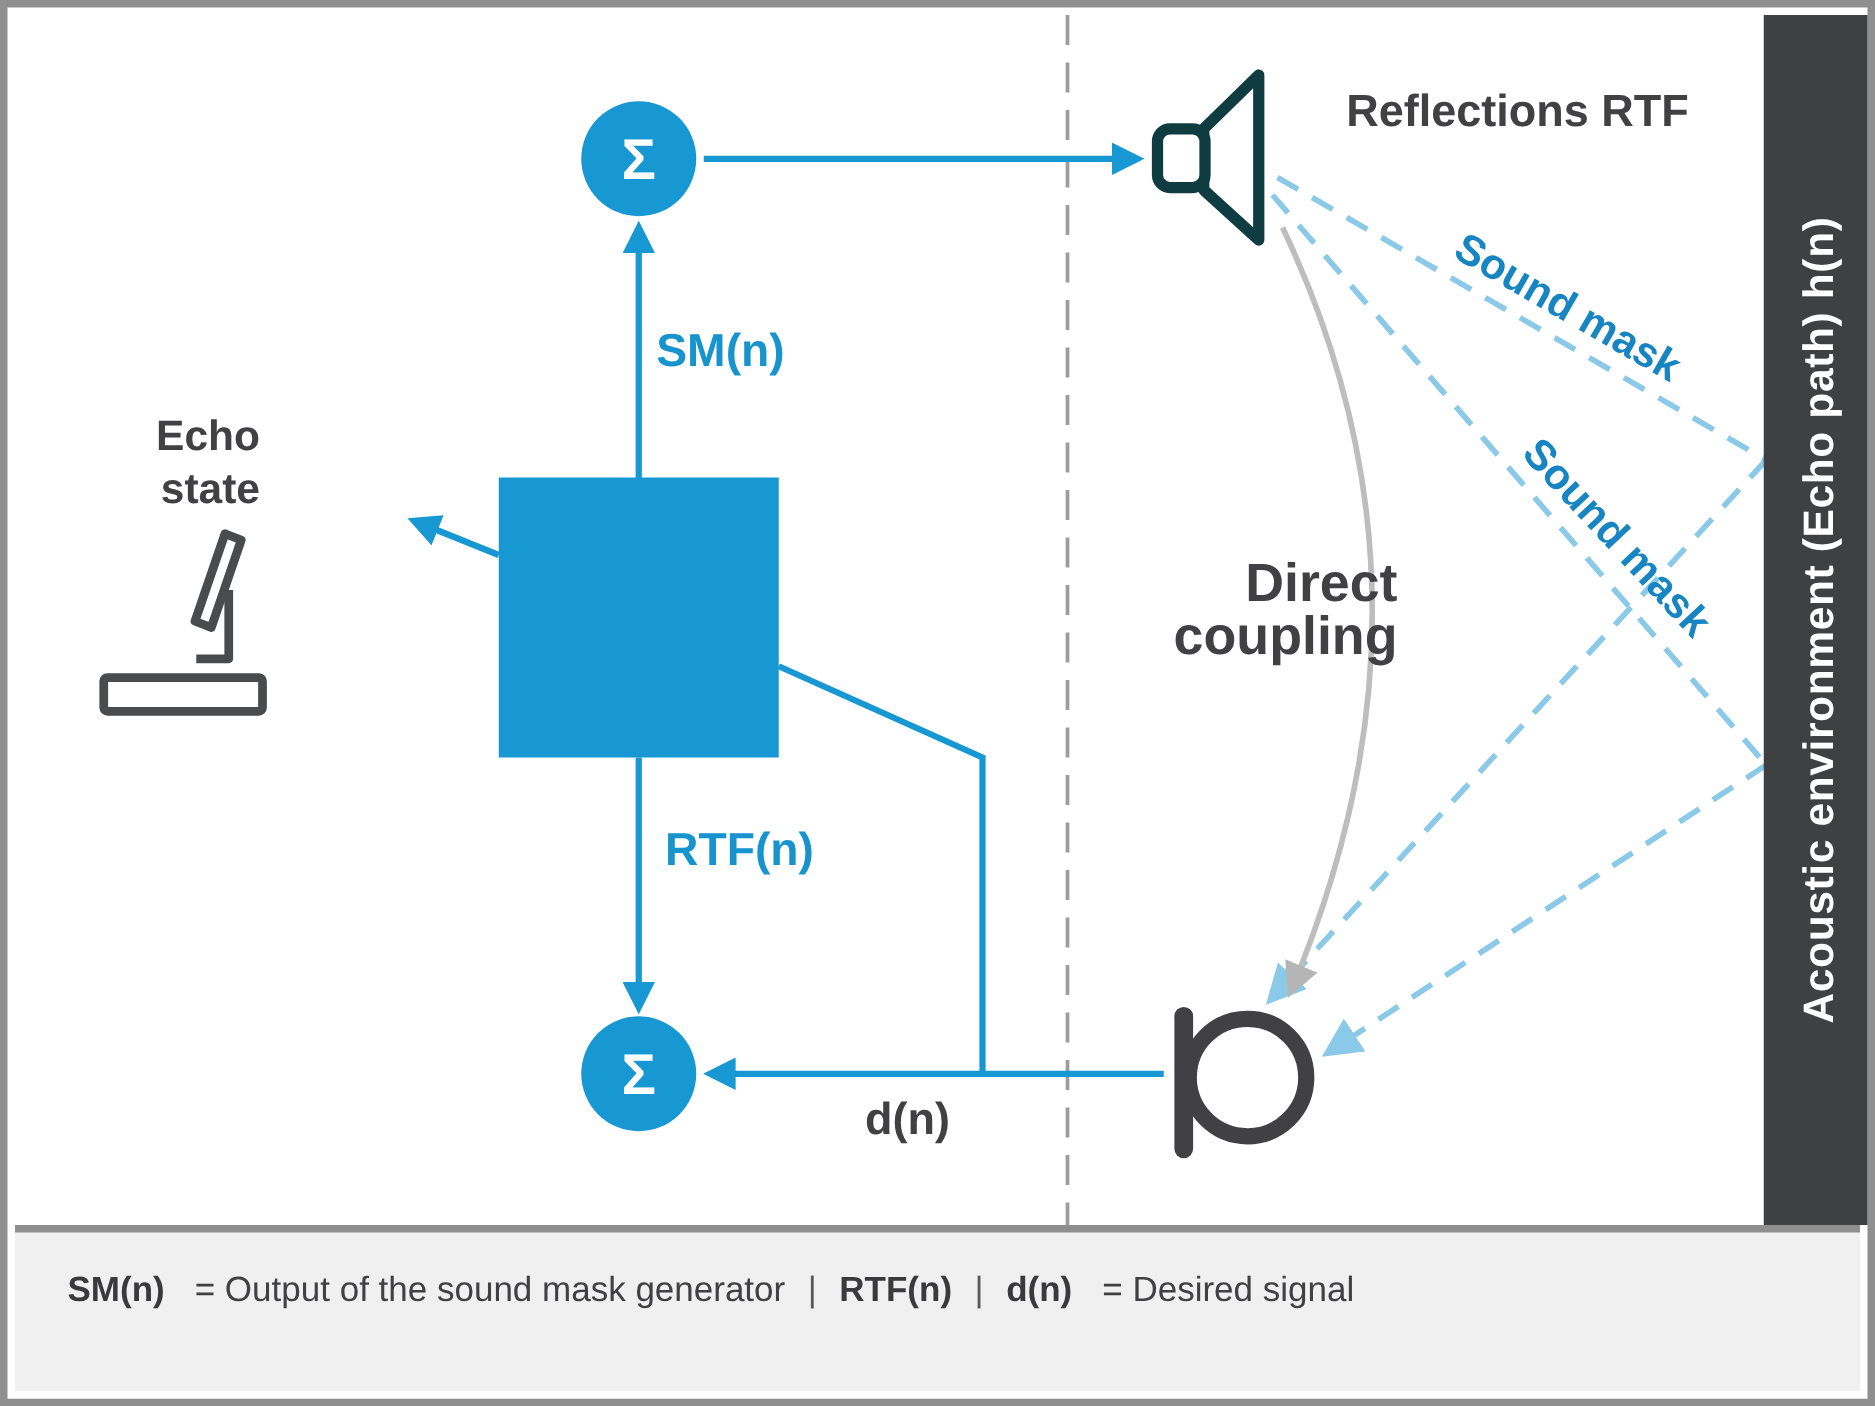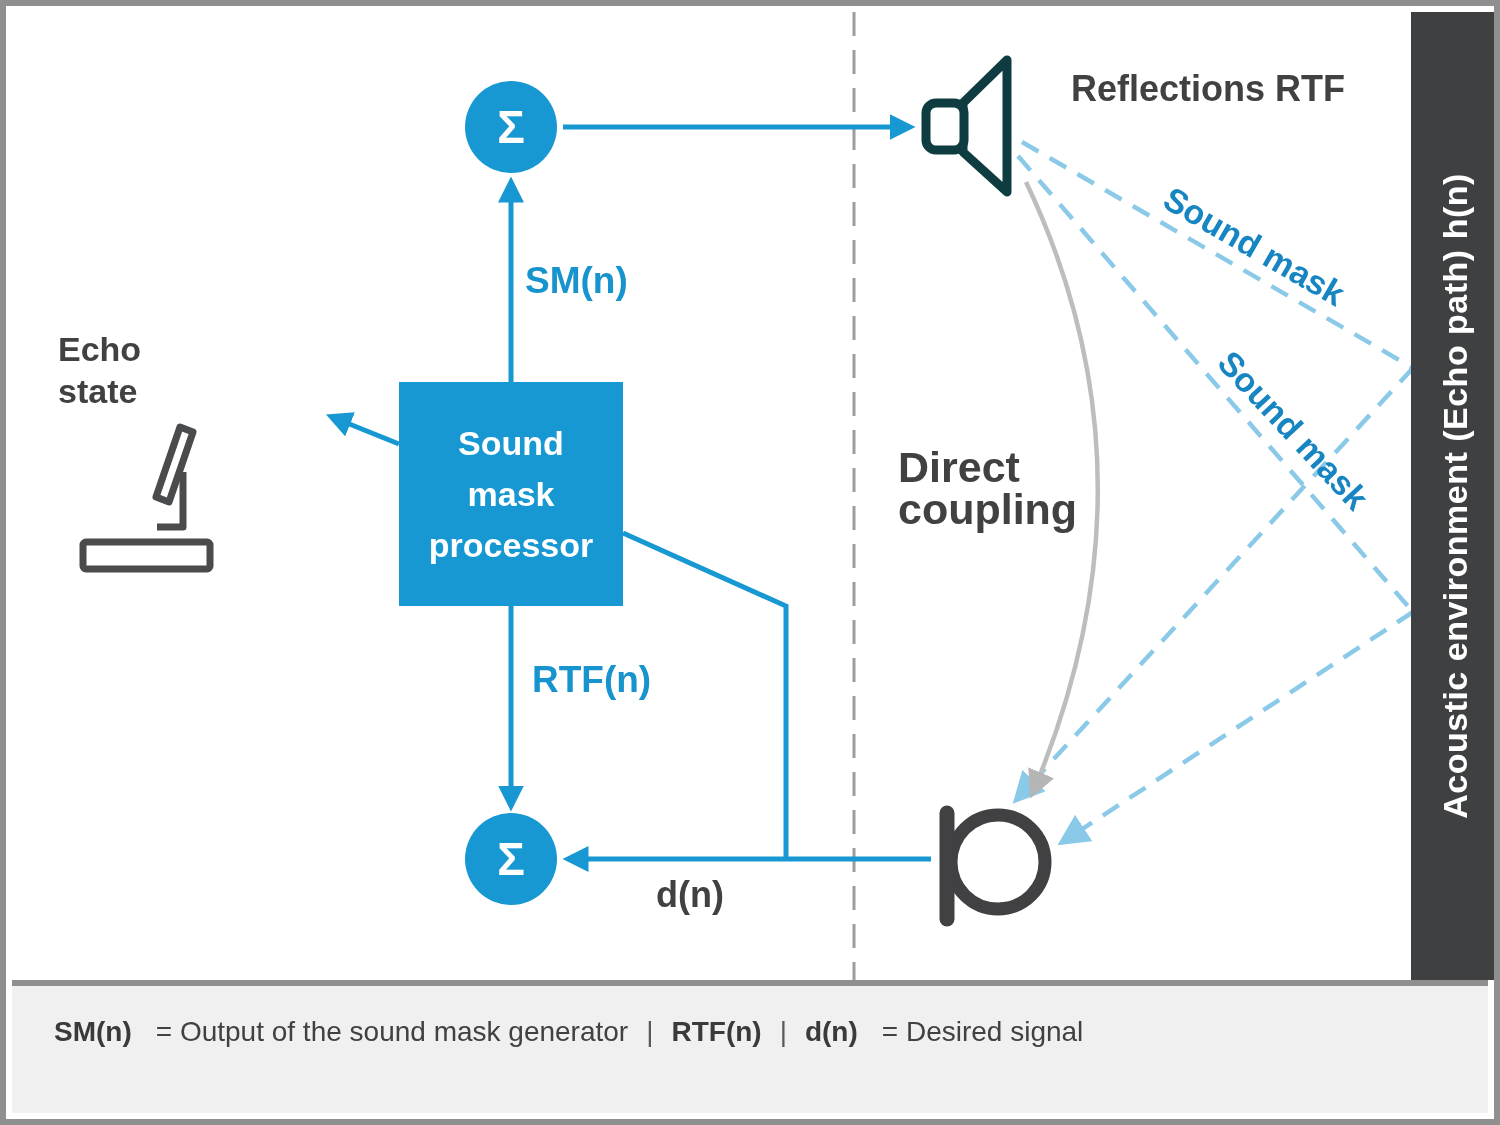--- a/index.html
+++ b/index.html
@@ -2,21 +2,21 @@
 <html><head>
 <meta charset="utf-8">
 <style>
   html,body { margin:0; padding:0; background:#ffffff; font-family:"Liberation Sans", sans-serif; }
   .frame {
     position:relative; width:1500px; height:1125px; box-sizing:border-box;
     background:#ffffff; border:6px solid #8f8f8f; overflow:hidden;
   }
   .layer { position:absolute; left:0; top:0; }
   .lbl { position:absolute; font-weight:bold; white-space:pre-line; }
-  .lbl.center { text-align:left; }
+  .lbl.center { text-align:right; }
   .dark { color:#414042; }
   .sig  { color:#1794cd; font-size:37px; }
   .sum-node {
     position:absolute; width:100px; height:100px; display:flex;
     align-items:center; justify-content:center;
     color:#ffffff; font-size:46px; font-weight:bold;
   }
   .proc-label {
     position:absolute; left:393px; top:376px; width:224px; height:224px;
     display:flex; align-items:center; justify-content:center;
@@ -106,23 +106,20 @@
     <g stroke="#4a4b4d" stroke-width="7" fill="#ffffff" stroke-linejoin="round">
       <path d="M177,466 L177,521 L151,521" fill="none"></path>
       <polygon points="150,491 174,421 187,426 163,496"></polygon>
       <rect x="77" y="536" width="127" height="27" rx="3"></rect>
     </g>
   </svg>
 
   <div class="sum-node" style="left:455px; top:71px;">Σ</div>
   <div class="sum-node" style="left:455px; top:803px;">Σ</div>
 
-  <div class="proc-label">
-    <span>Sound mask processor</span>
-  </div>
 
   <div class="lbl center dark" style="left:52px; top:322px; width:150px; font-size:34px; line-height:42px;">Echo state</div>
 
   <div class="lbl sig" style="left:519px; top:254px;">SM(n)</div>
 
   <div class="lbl sig" style="left:526px; top:653px;">RTF(n)</div>
 
   <div class="lbl center dark" style="left:650px; top:868px; width:104px; font-size:36px;">d(n)</div>
 
   <div class="lbl center dark" style="left:1065px; top:62px; width:280px; font-size:36px; line-height:42px;">Reflections RTF</div>

